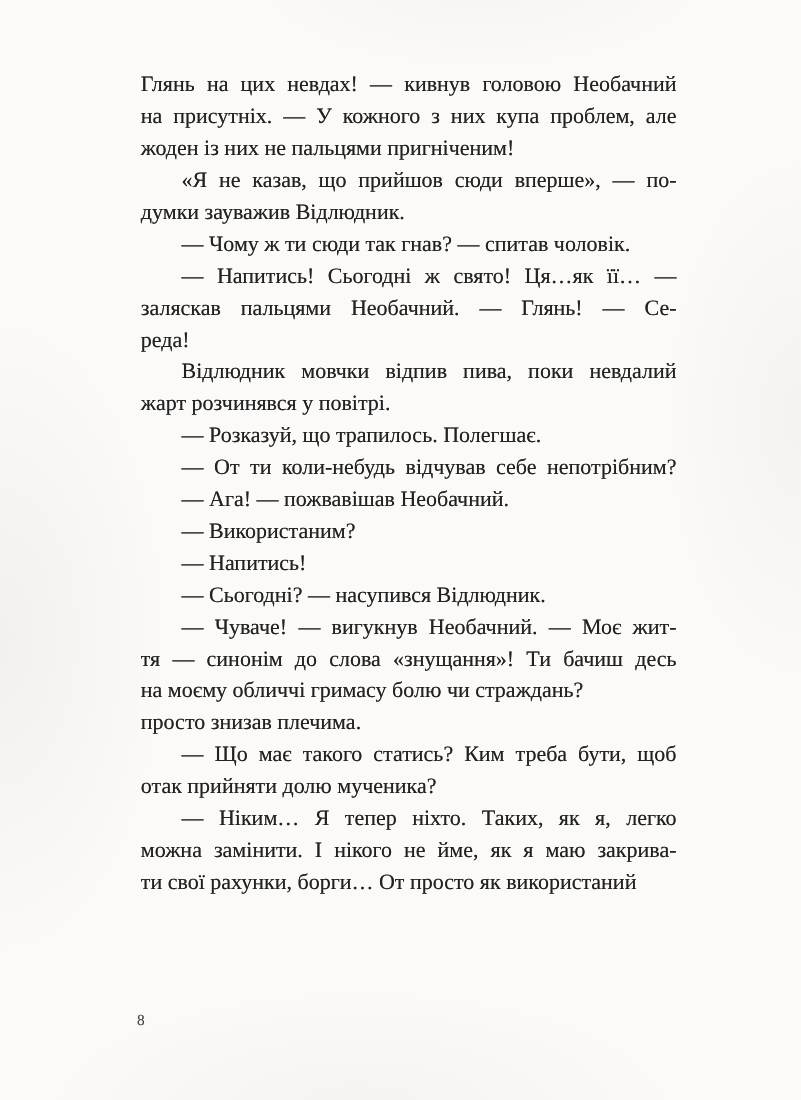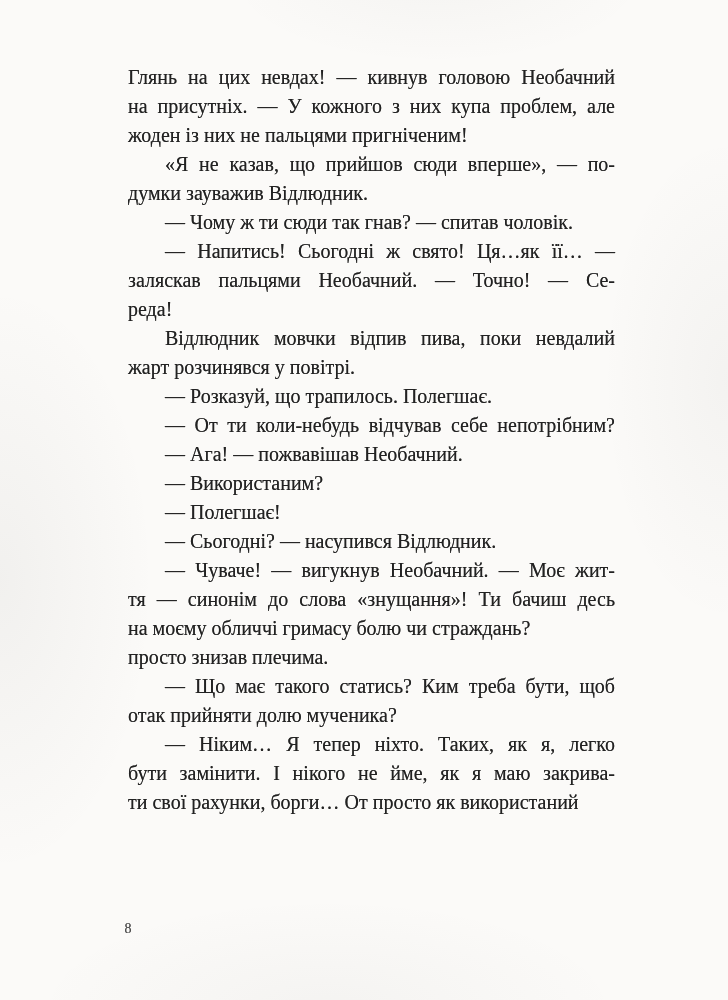--- a/index.html
+++ b/index.html
@@ -68,34 +68,34 @@
 
 <div class="page">
   <main class="text-block">
       <div class="line justify">Глянь на цих невдах! — кивнув головою Необачний</div>
       <div class="line justify">на присутніх. — У кожного з них купа проблем, але</div>
       <div class="line">жоден із них не пальцями пригніченим!</div>
       <div class="line indent justify">«Я не казав, що прийшов сюди вперше», — по-</div>
       <div class="line">думки зауважив Відлюдник.</div>
       <div class="line indent">— Чому ж ти сюди так гнав? — спитав чоловік.</div>
       <div class="line indent justify">— Напитись! Сьогодні ж свято! Ця…як її… —</div>
-      <div class="line justify">заляскав пальцями Необачний. — Точно! — Се-</div>
+      <div class="line justify">заляскав пальцями Необачний. — Глянь! — Се-</div>
       <div class="line">реда!</div>
       <div class="line indent justify">Відлюдник мовчки відпив пива, поки невдалий</div>
       <div class="line">жарт розчинявся у повітрі.</div>
       <div class="line indent">— Розказуй, що трапилось. Полегшає.</div>
       <div class="line indent justify">— От ти коли-небудь відчував себе непотрібним?</div>
       <div class="line indent">— Ага! — пожвавішав Необачний.</div>
       <div class="line indent">— Використаним?</div>
-      <div class="line indent">— Полегшає!</div>
+      <div class="line indent">— Напитись!</div>
       <div class="line indent">— Сьогодні? — насупився Відлюдник.</div>
       <div class="line indent justify">— Чуваче! — вигукнув Необачний. — Моє жит-</div>
       <div class="line justify">тя — синонім до слова «знущання»! Ти бачиш десь</div>
       <div class="line">на моєму обличчі гримасу болю чи страждань?</div>
       <div class="line">просто знизав плечима.</div>
       <div class="line indent justify">— Що має такого статись? Ким треба бути, щоб</div>
       <div class="line">отак прийняти долю мученика?</div>
       <div class="line indent justify">— Ніким… Я тепер ніхто. Таких, як я, легко</div>
-      <div class="line justify">бути замінити. І нікого не йме, як я маю закрива-</div>
+      <div class="line justify">можна замінити. І нікого не йме, як я маю закрива-</div>
       <div class="line">ти свої рахунки, борги… От просто як використаний</div>
     </main>
   <div class="page-number">8</div>
 </div>
 
 </body></html>

